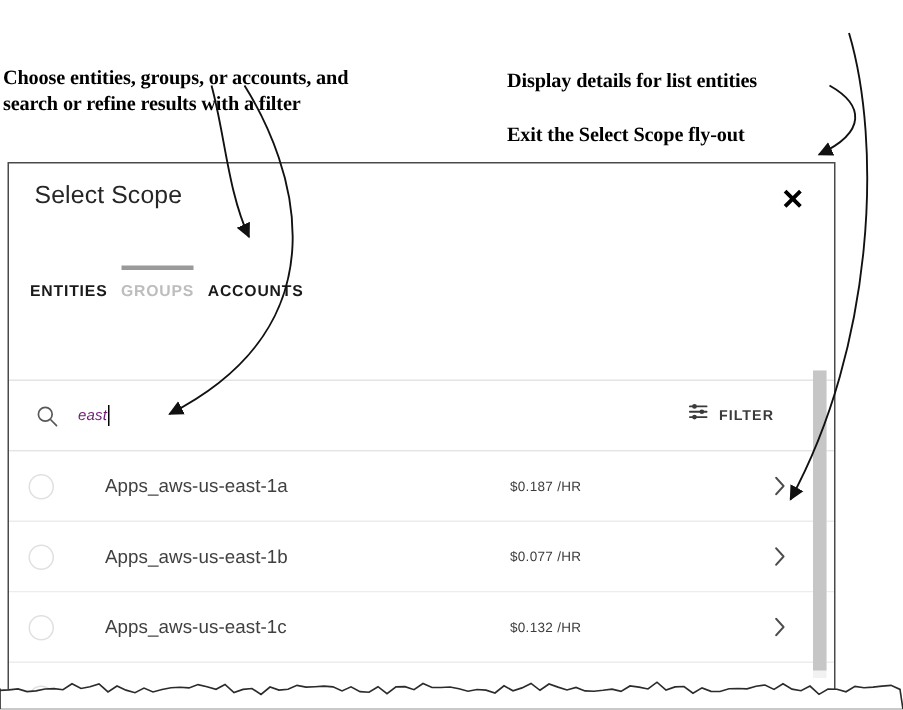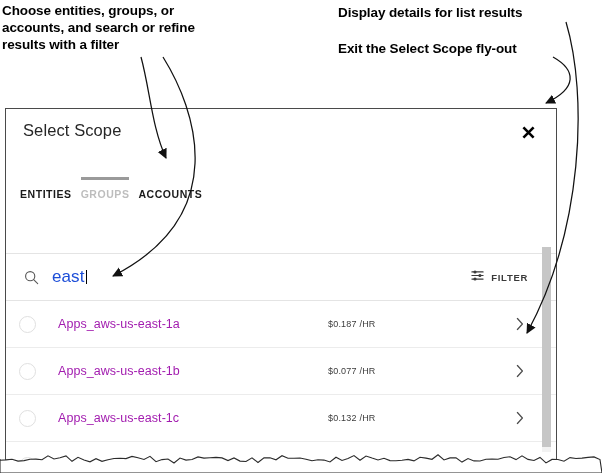--- a/index.html
+++ b/index.html
@@ -12,27 +12,28 @@
     height: 473px;
     position: relative;
     overflow: hidden;
     font-family: "Liberation Sans", sans-serif;
     color: #000000;
   }
 
   
   .annot {
     position: absolute;
-    font-family: Liberation Sans, sans-serif;
+    font-family: Liberation Serif, serif;
     font-size: 13.5px;
     font-weight: 700;
     line-height: 17px;
     color: #000;
     white-space: pre-line;
     letter-spacing: -0.1px;
+    margin-top: 41px;
   }
   #annot-left  { left: 2px;   top: 2px;  width: 235px; }
   #annot-top-right { left: 338px; top: 4px;  width: 250px; }
   #annot-bottom-right { left: 338px; top: 40px; width: 250px; }
 
   
   #arrows {
     position: absolute;
     left: 0; top: 0;
     width: 602px; height: 473px;
@@ -137,36 +138,37 @@
     flex: 0 0 auto;
   }
   .search-input-wrap {
     margin-left: 12px;
     flex: 1 1 auto;
     display: flex;
     align-items: center;
     min-width: 0;
   }
   .search-value {
-    font-size: 17px;
-    color: #1d4ed8;
+    font-size: 10px;
+    color: #701a75;
     letter-spacing: 0.1px;
+    font-style: italic;
   }
   .caret {
     display: inline-block;
     width: 1px;
     height: 14px;
     background: #000;
     margin-left: 1px;
   }
   .filter-btn {
     display: flex;
     align-items: center;
     gap: 7px;
-    margin-right: 28px;
+    margin-right: 40px;
     cursor: pointer;
     flex: 0 0 auto;
   }
   .filter-label {
     font-size: 9.5px;
     font-weight: 700;
     letter-spacing: 0.7px;
     color: #3a3a3a;
   }
 
@@ -193,23 +195,23 @@
     margin-left: 13px;
     width: 17px;
     height: 17px;
     border: 1.2px solid #e0e0e0;
     border-radius: 50%;
     box-sizing: border-box;
     flex: 0 0 auto;
     cursor: pointer;
   }
   .row-name {
-    margin-left: 22px;
+    margin-left: 34px;
     font-size: 12.5px;
-    color: #a21caf;
+    color: #404040;
     letter-spacing: 0.05px;
     flex: 0 0 auto;
     width: 270px;
   }
   .row-price {
     font-size: 9px;
     font-weight: 400;
     color: #3c3c3c;
     letter-spacing: 0.2px;
     flex: 0 0 auto;
@@ -252,21 +254,21 @@
     height: 30px;
     z-index: 30;
     pointer-events: none;
   }
 </style>
 </head>
 <body>
 
 <div class="annot" id="annot-left">Choose entities, groups, or accounts, and search or refine results with a filter</div>
 
-<div class="annot" id="annot-top-right">Display details for list results</div>
+<div class="annot" id="annot-top-right">Display details for list entities</div>
 
 <div class="annot" id="annot-bottom-right">Exit the Select Scope fly-out</div>
 
 <div id="dialog">
 
   <div class="dlg-title">Select Scope</div>
 
   <div class="close-btn">
     <svg width="15" height="15" viewBox="0 0 15 15" aria-hidden="true">
       <path d="M2.4 2.4 L12.6 12.6 M12.6 2.4 L2.4 12.6" stroke="#000" stroke-width="2.6" stroke-linecap="butt"></path>

